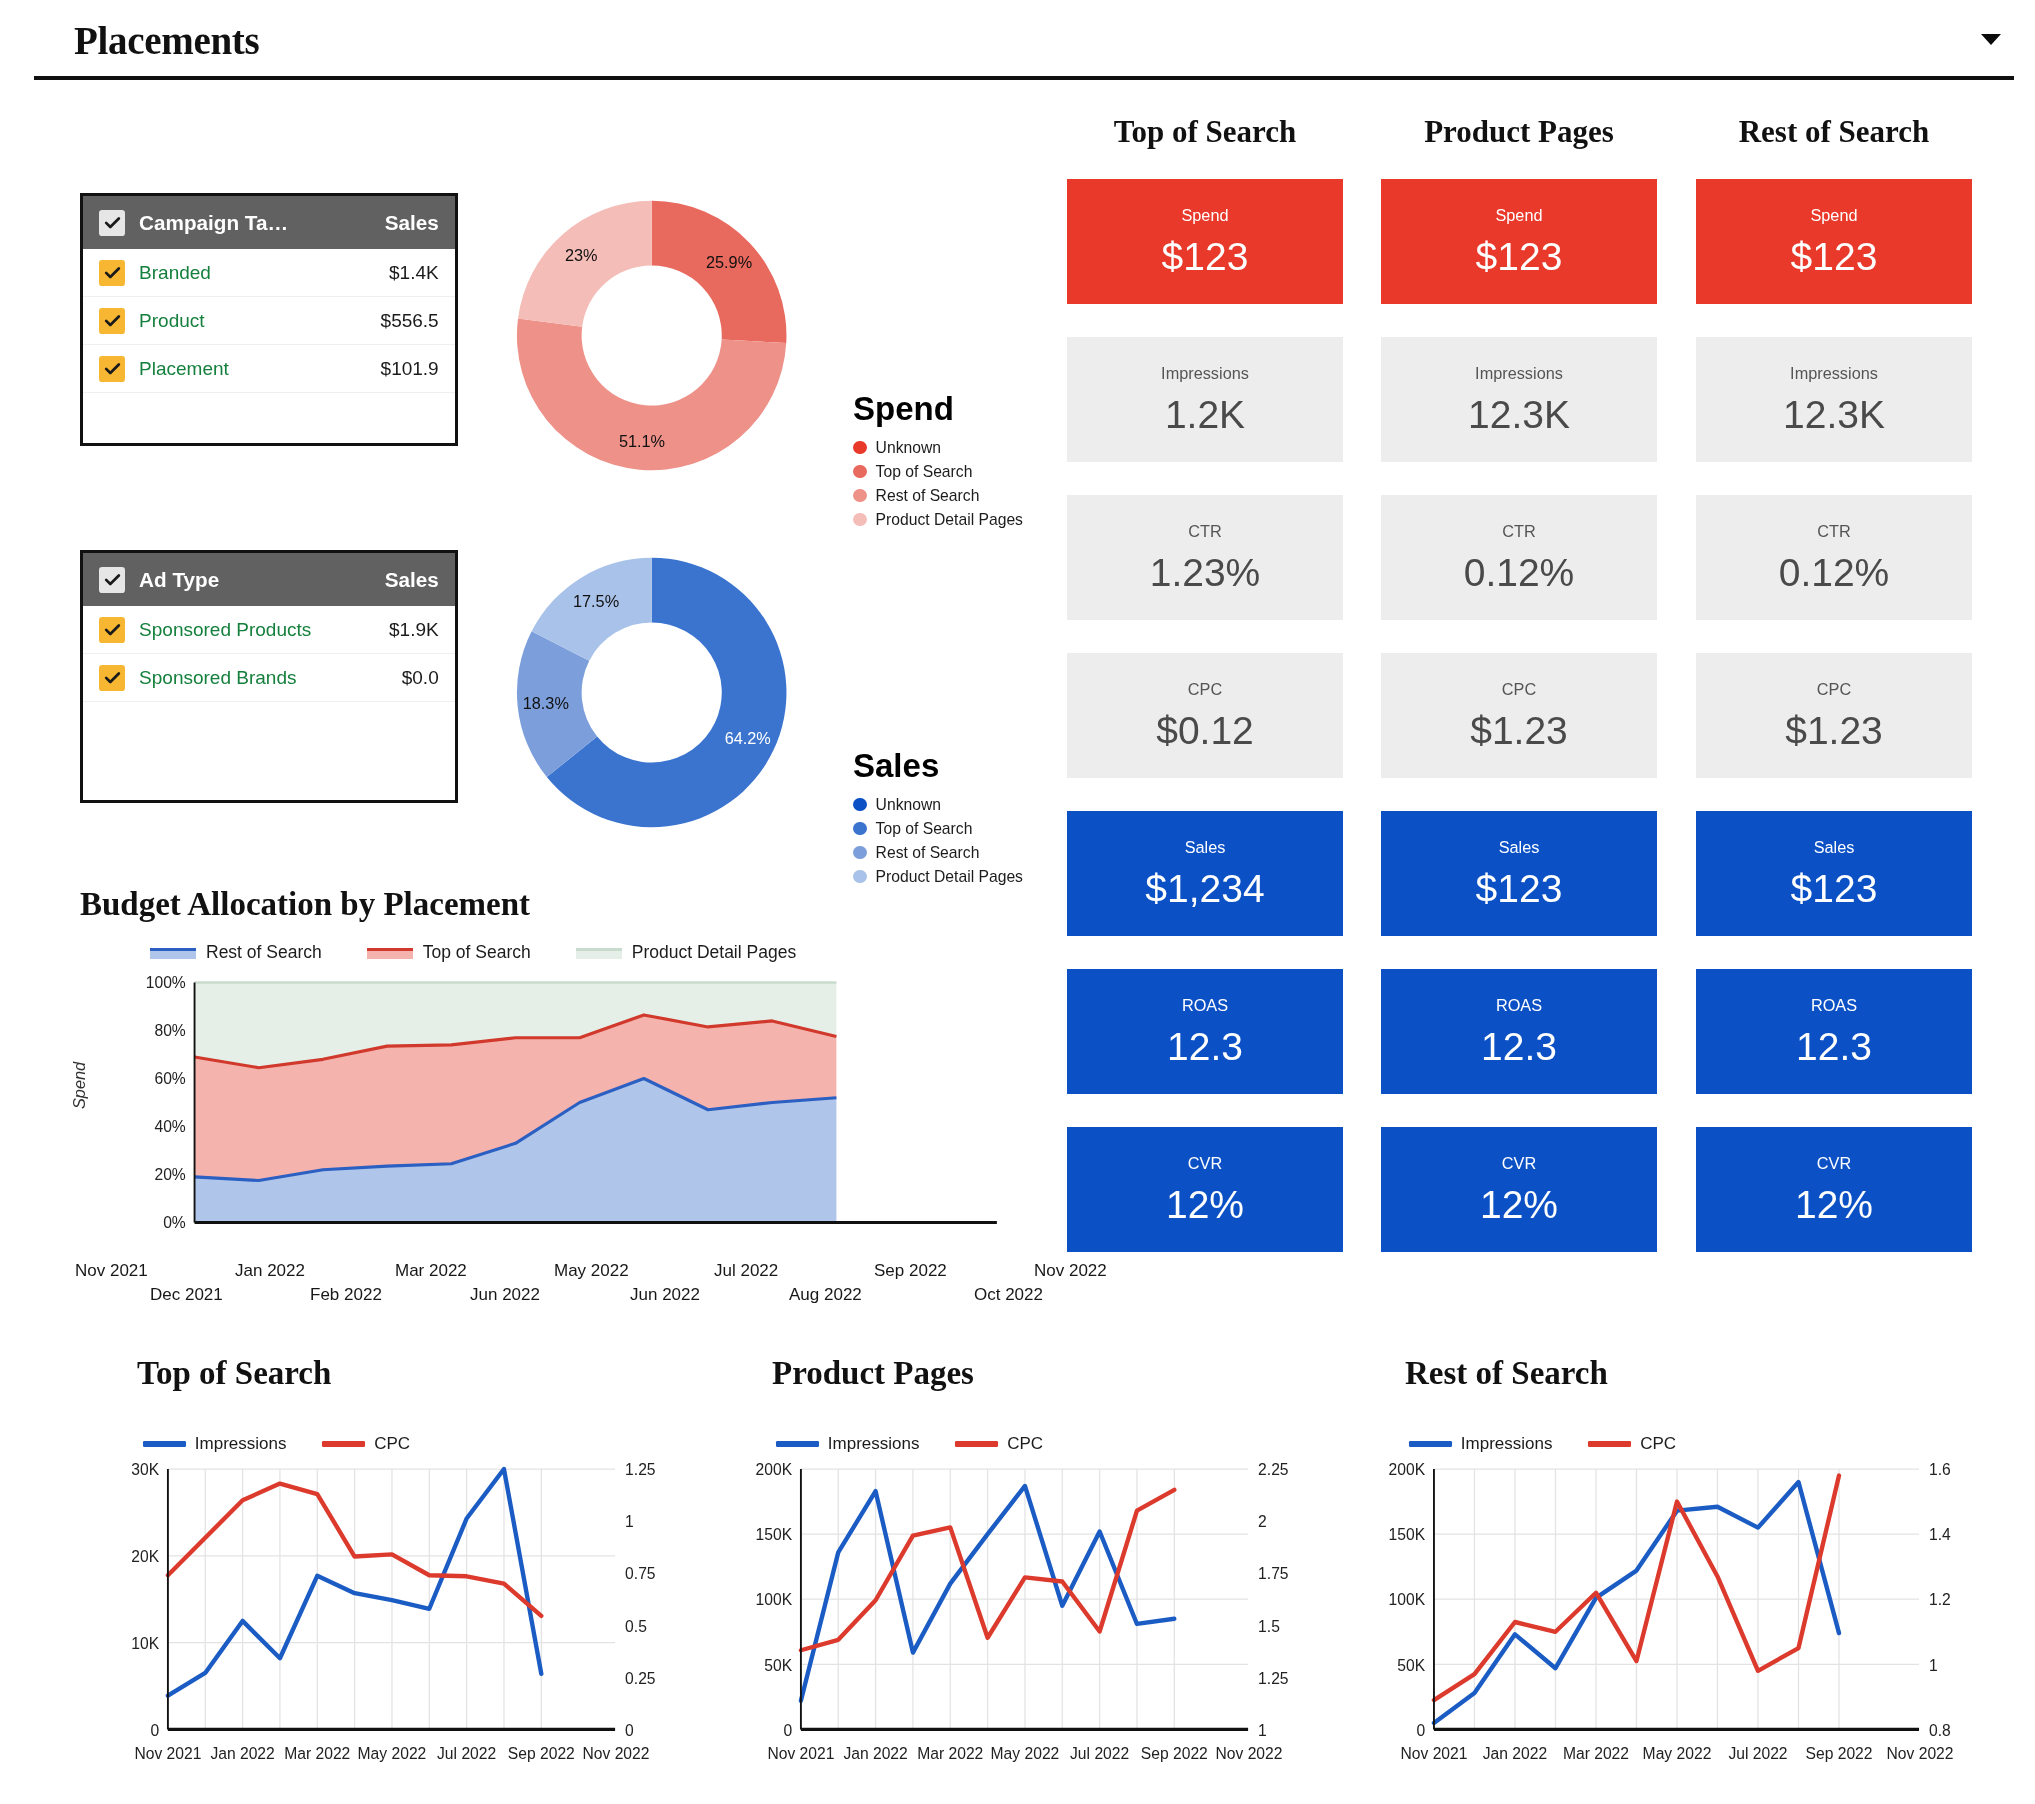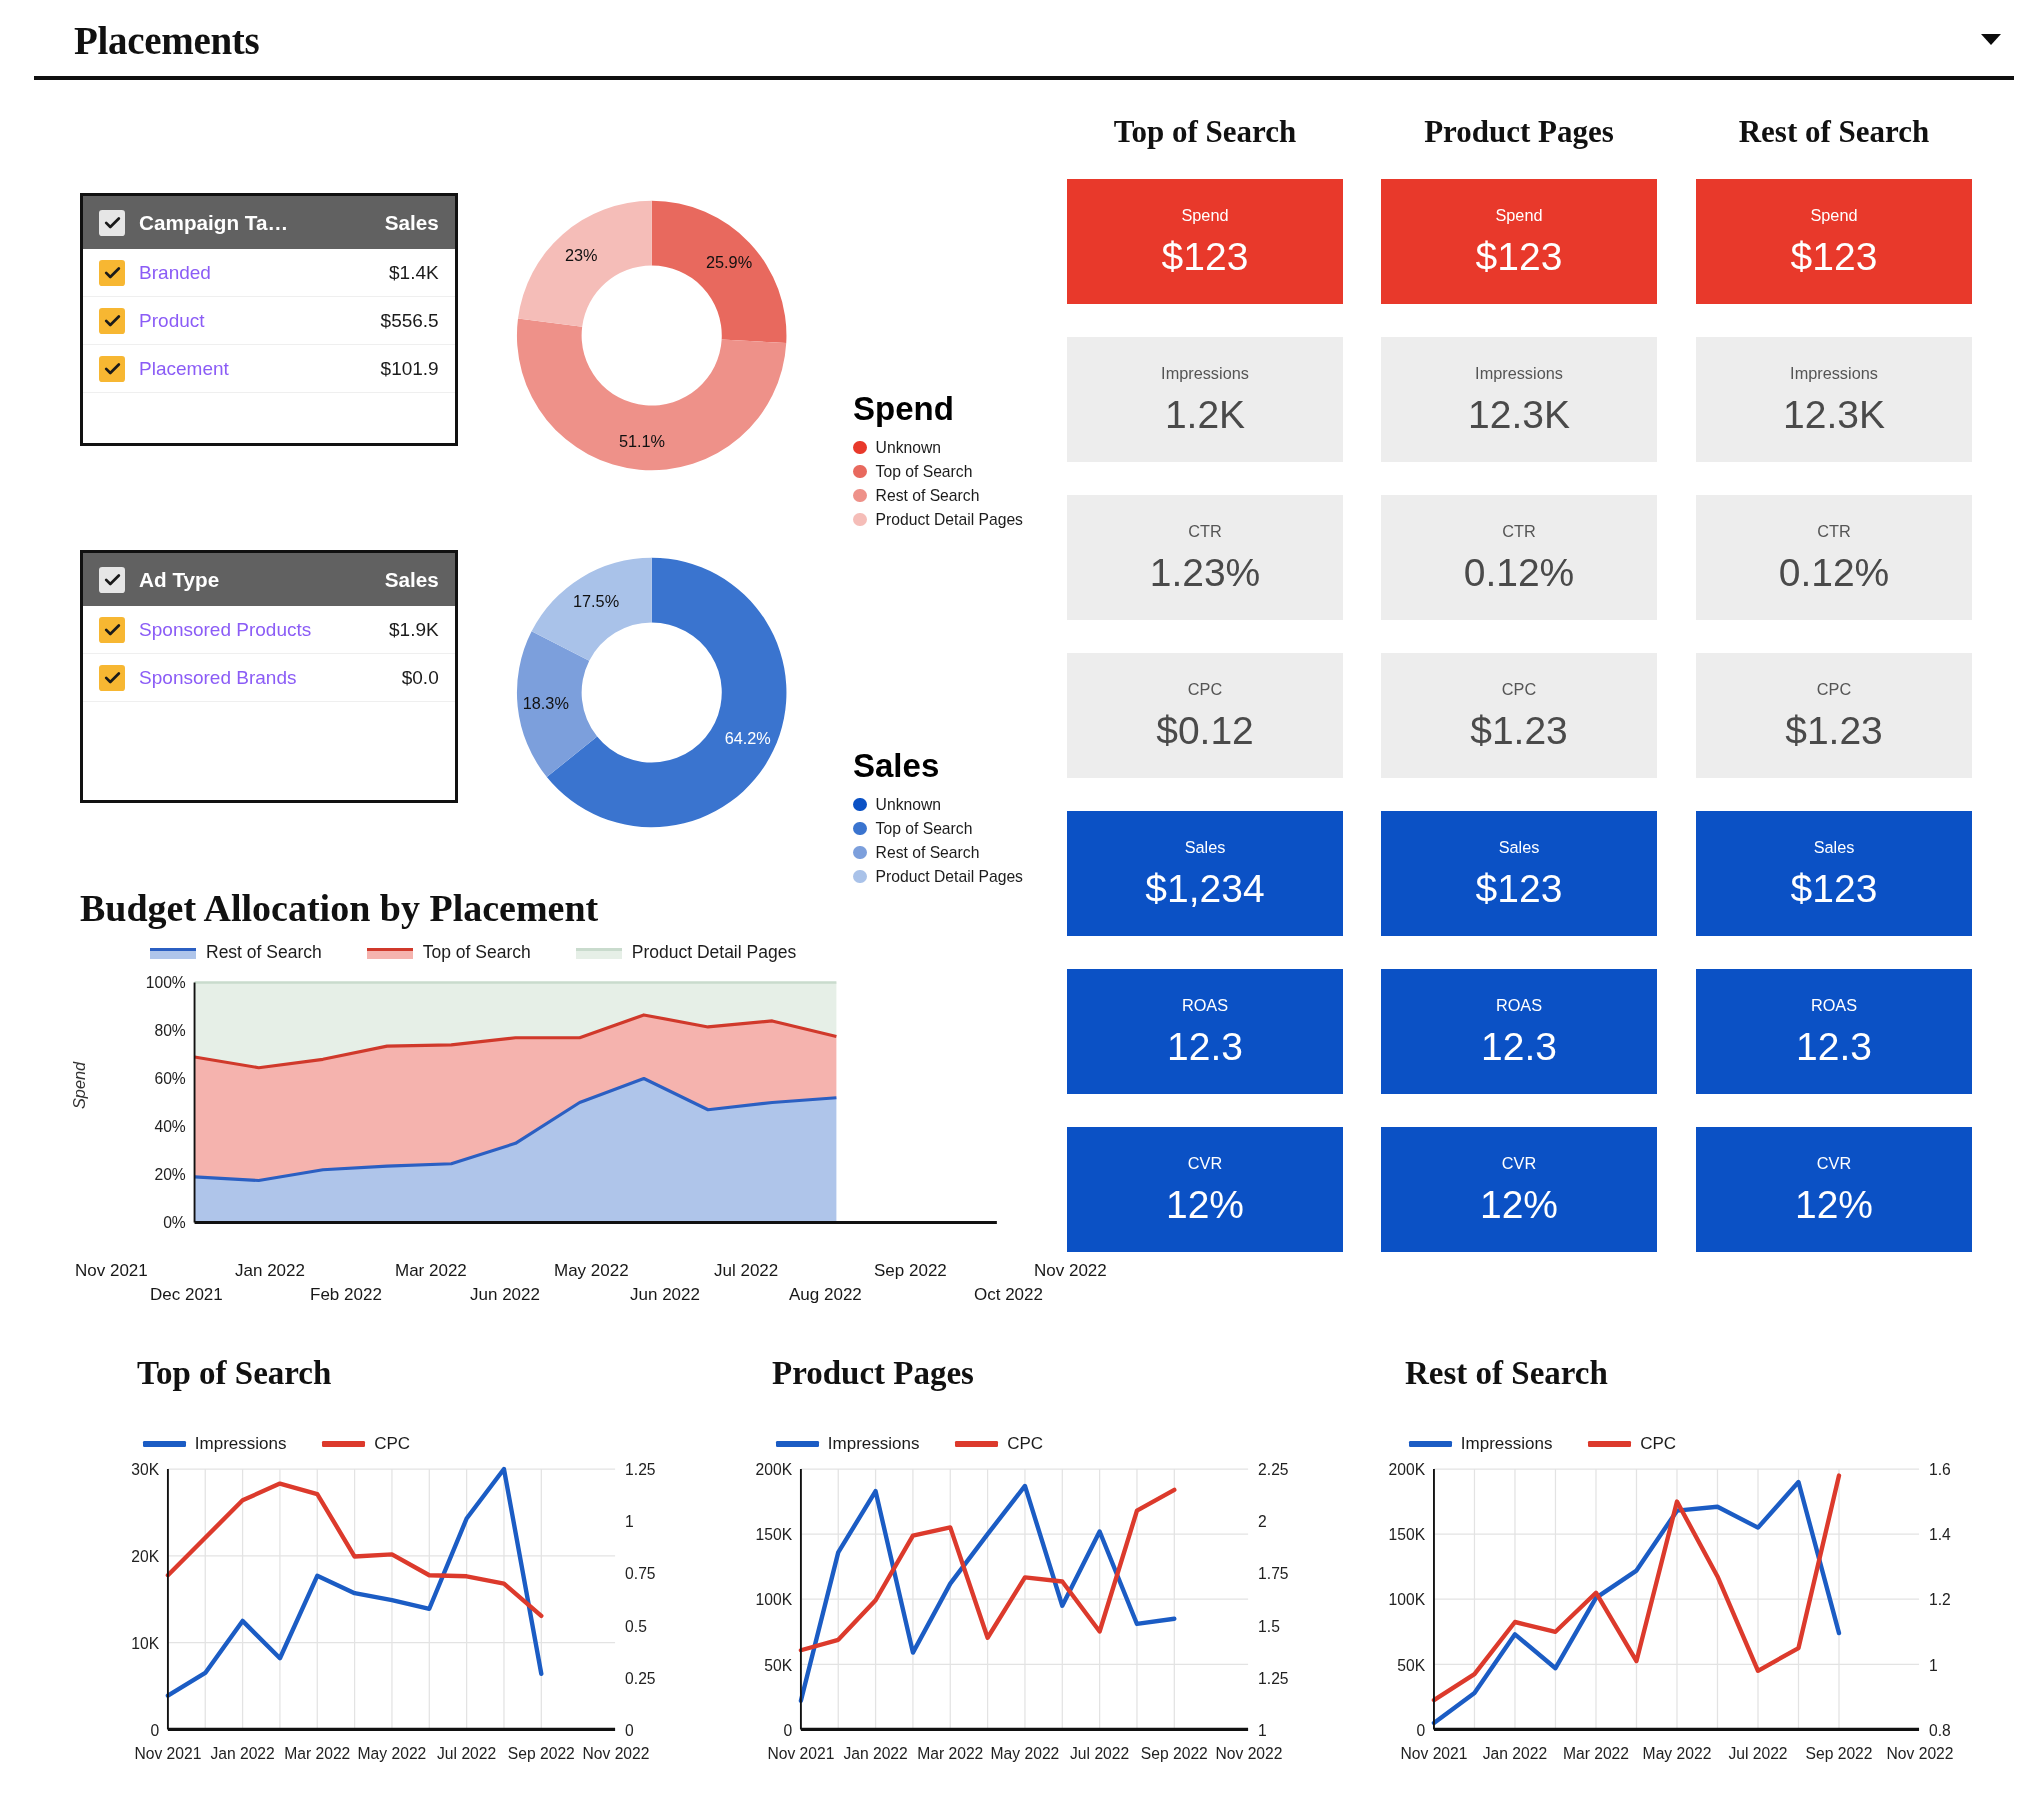--- a/index.html
+++ b/index.html
@@ -33,21 +33,21 @@
   .ft-head .cb { width:26px;height:26px;border-radius:3.1px;background:#e6e6e6;
     display:flex;align-items:center;justify-content:center;flex:0 0 auto;}
   .ft-head .cb svg { width:19px;height:19px; }
   .ft-head .lbl { color:#fff; font-weight:700; font-size:20.7px; margin-left:13.8px; flex:1 1 auto;
     white-space:nowrap; overflow:hidden; }
   .ft-head .val { color:#fff; font-weight:700; font-size:20.7px; text-align:right; }
   .ft-row { height:48px; display:flex; align-items:center; padding:0 16.3px; border-bottom:1.3px solid #efefef; }
   .ft-row .cb { width:26px;height:26px;border-radius:3.1px;background:#F7B732;
     display:flex;align-items:center;justify-content:center;flex:0 0 auto;}
   .ft-row .cb svg { width:19px;height:19px; }
-  .ft-row .lbl { color:#8b5cf6; font-size:19px; margin-left:13.8px; flex:1 1 auto; white-space:nowrap; }
+  .ft-row .lbl { color:#15803d; font-size:19px; margin-left:13.8px; flex:1 1 auto; white-space:nowrap; }
   .ft-row .val { color:#1b1b1b; font-size:19px; white-space:nowrap; }
 
   
   .donut-wrap { position:absolute; }
   .donut-wrap.d1 { left:495px; top:182px; width:351px; height:307px; }
   .donut-wrap.d2 { left:495px; top:539px; width:351px; height:307px; }
   .donut-wrap svg { width:100%; height:100%; display:block; }
   .slice-lbl { font-family:"Liberation Sans",sans-serif; font-size:26px; fill:#111; }
   .slice-lbl.white { fill:#ffffff; }
 
@@ -65,21 +65,21 @@
   .kpi { position:absolute; width:276px; height:125px; display:flex; flex-direction:column;
     align-items:center; justify-content:center; }
   .kpi .k-lbl { font-size:16.3px; line-height:1; margin-bottom:13.8px; }
   .kpi .k-val { font-size:39px; line-height:1; font-weight:400; }
   .kpi.red { background:#E8392B; } .kpi.red .k-lbl,.kpi.red .k-val{ color:#fff; }
   .kpi.grey { background:#ededed; } .kpi.grey .k-lbl{ color:#555; } .kpi.grey .k-val{ color:#4a4a4a; }
   .kpi.blue { background:#0B51C5; } .kpi.blue .k-lbl,.kpi.blue .k-val{ color:#fff; }
 
   
   .area-title { position:absolute; left:80px; top:886px;
-    font-family:"Liberation Serif",serif; font-weight:700; font-size:38px; color:#111; }
+    font-family:"Liberation Serif",serif; font-weight:700; font-size:33px; color:#111; }
   .area-legend { position:absolute; left:150px; top:942px; display:flex; gap:45px; align-items:center; }
   .al-item { display:flex; align-items:center; gap:10px; }
   .al-sw { width:46px; height:12.5px; position:relative; }
   .al-sw .band { position:absolute; left:0; right:0; top:3.1px; height:9.4px; }
   .al-sw .line { position:absolute; left:0; right:0; top:1.3px; height:3.8px; }
   .al-txt { font-size:17.5px; color:#1c1c1c; white-space:nowrap; }
   .area-chart { position:absolute; left:135px; top:975px; width:865px; height:282px; }
   .area-chart svg { width:100%; height:100%; display:block; }
   .ax-txt { font-family:"Liberation Sans",sans-serif; font-size:25px; fill:#222; }
   .ylab-spend { position:absolute; left:70px; top:1109px;

